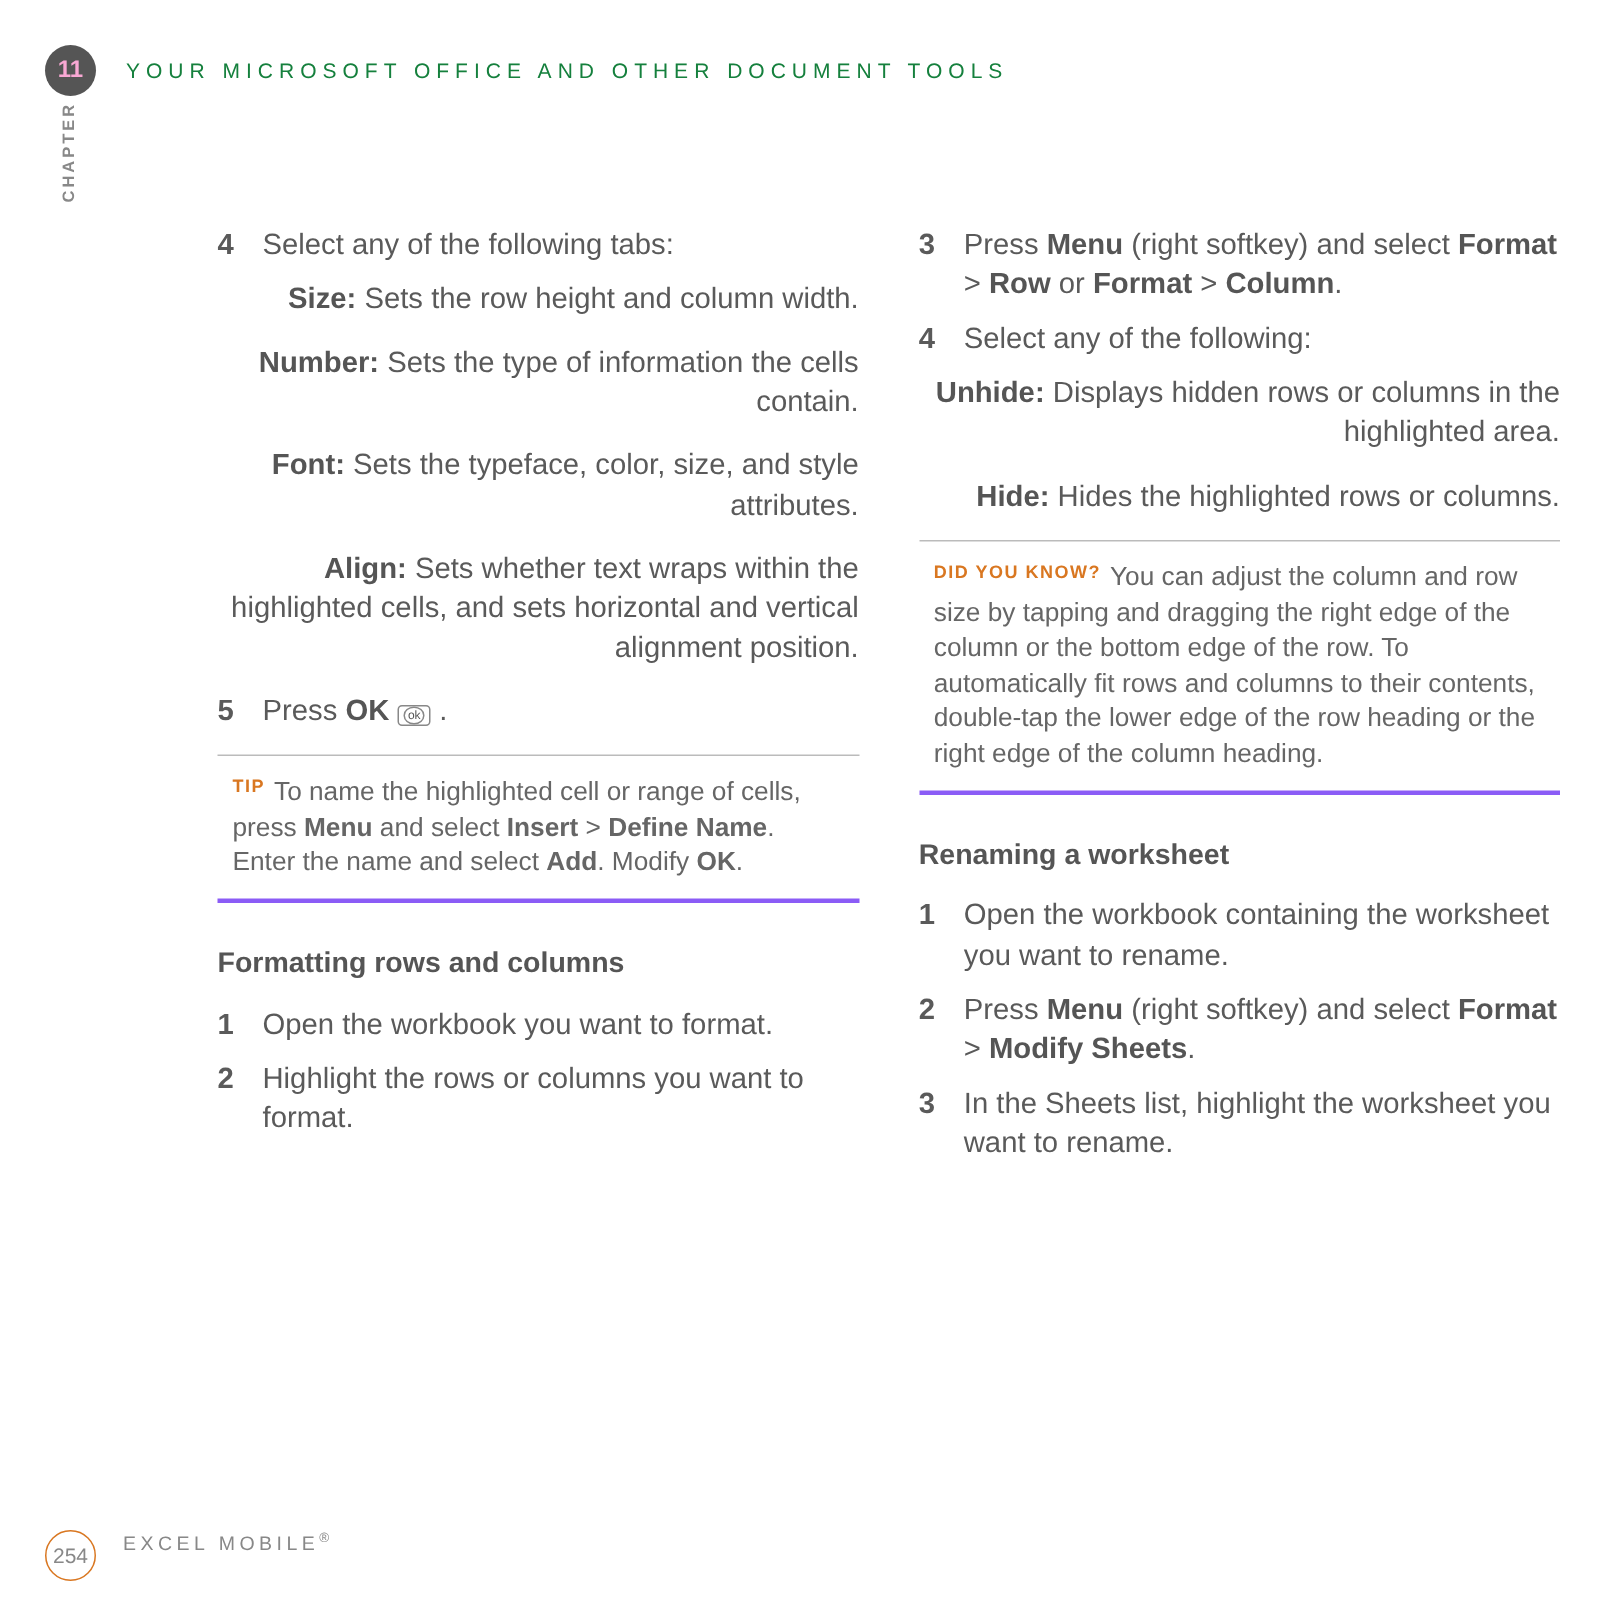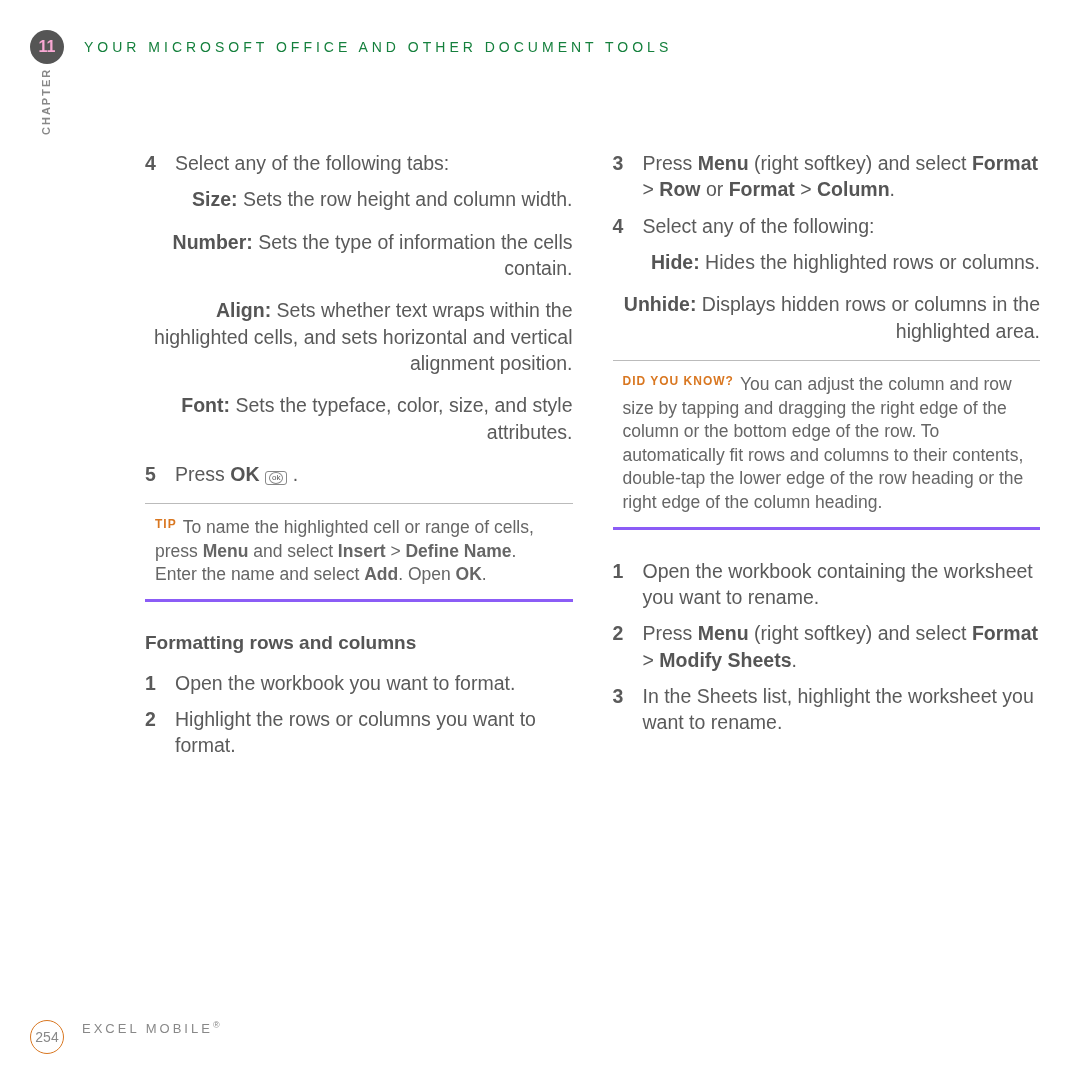--- a/index.html
+++ b/index.html
@@ -162,35 +162,35 @@
 
 <div class="content">
 
   <div class="col">
     <div class="step">
       <div class="step-num">4</div>
       <div class="step-body">Select any of the following tabs:</div>
     </div>
     <div class="sub"><strong>Size:</strong><span> Sets the row height and column width.</span></div>
     <div class="sub"><strong>Number:</strong><span> Sets the type of information the cells contain.</span></div>
+    <div class="sub"><strong>Font:</strong><span> Sets the typeface, color, size, and style attributes.</span></div>
     <div class="sub"><strong>Align:</strong><span> Sets whether text wraps within the highlighted cells, and sets horizontal and vertical alignment position.</span></div>
-    <div class="sub"><strong>Font:</strong><span> Sets the typeface, color, size, and style attributes.</span></div>
 
     <div class="step">
       <div class="step-num">5</div>
       <div class="step-body">
         <span>Press </span><strong>OK</strong>
         <span class="ok-icon">
             <span class="circ">ok</span>
           </span><span> .</span>
       </div>
     </div>
 
     <div class="callout">
-      <span class="tag">TIP</span><span>To name the highlighted cell or range of cells, press </span><strong>Menu</strong><span> and select </span><strong>Insert</strong><span> &gt; </span><strong>Define Name</strong><span>. Enter the name and select </span><strong>Add</strong><span>. Open </span><strong>OK</strong><span>.</span>
+      <span class="tag">TIP</span><span>To name the highlighted cell or range of cells, press </span><strong>Menu</strong><span> and select </span><strong>Insert</strong><span> &gt; </span><strong>Define Name</strong><span>. Enter the name and select </span><strong>Add</strong><span>. Modify </span><strong>OK</strong><span>.</span>
     </div>
 
     <div class="section-head">Formatting rows and columns</div>
     <div class="step">
       <div class="step-num">1</div>
       <div class="step-body">Open the workbook you want to format.</div>
     </div>
     <div class="step">
       <div class="step-num">2</div>
       <div class="step-body">Highlight the rows or columns you want to format.</div>
@@ -202,27 +202,28 @@
       <div class="step-num">3</div>
       <div class="step-body menu-path">
         <span>Press </span><strong>Menu</strong><span> (right softkey) and select </span><strong>Format</strong><span> &gt; </span><strong>Row</strong><span> or </span><strong>Format</strong><span> &gt; </span><strong>Column</strong><span>.</span>
       </div>
     </div>
 
     <div class="step">
       <div class="step-num">4</div>
       <div class="step-body">Select any of the following:</div>
     </div>
+    <div class="sub"><strong>Unhide:</strong><span> Displays hidden rows or columns in the highlighted area.</span></div>
     <div class="sub"><strong>Hide:</strong><span> Hides the highlighted rows or columns.</span></div>
-    <div class="sub"><strong>Unhide:</strong><span> Displays hidden rows or columns in the highlighted area.</span></div>
 
     <div class="callout">
       <span class="tag">DID YOU KNOW?</span><span>You can adjust the column and row size by tapping and dragging the right edge of the column or the bottom edge of the row. To automatically fit rows and columns to their contents, double-tap the lower edge of the row heading or the right edge of the column heading.</span>
     </div>
 
+    <div class="section-head">Renaming a worksheet</div>
     <div class="step">
       <div class="step-num">1</div>
       <div class="step-body">Open the workbook containing the worksheet you want to rename.</div>
     </div>
     <div class="step">
       <div class="step-num">2</div>
       <div class="step-body menu-path">
         <span>Press </span><strong>Menu</strong><span> (right softkey) and select </span><strong>Format</strong><span> &gt; </span><strong>Modify Sheets</strong><span>.</span>
       </div>
     </div>

